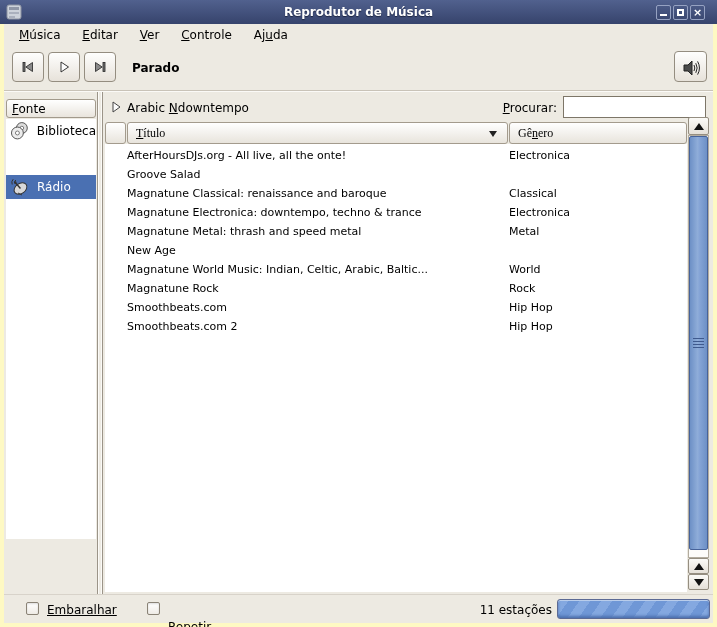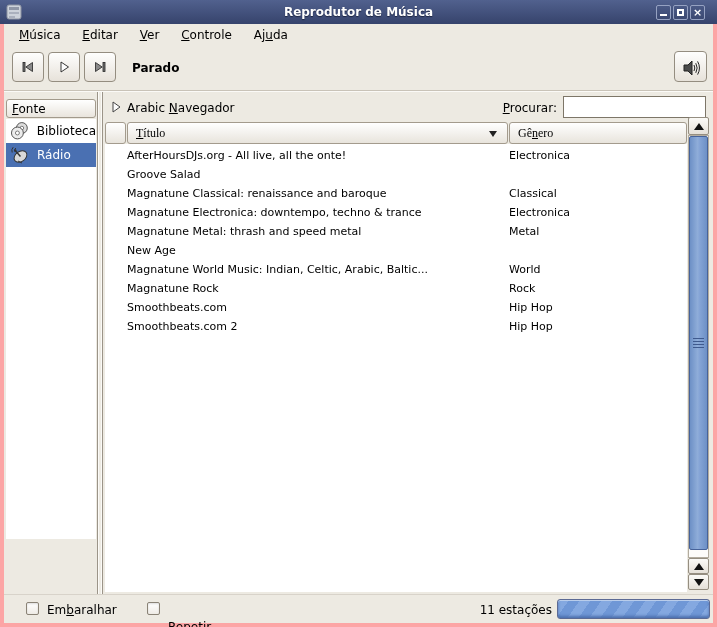--- a/index.html
+++ b/index.html
@@ -1,18 +1,18 @@
 <!DOCTYPE html>
 <html><head>
 <meta charset="utf-8">
 <style>
   html,body{margin:0;padding:0;background:#555;}
   .frame{
     position:relative;width:717px;height:627px;
-    background:#fca5a5;
+    background:#fef9c3;
     font-family:"DejaVu Sans","Liberation Sans",sans-serif;
     font-size:12px;color:#000;overflow:hidden;
     -webkit-font-smoothing:antialiased;
   }
   
   .titlebar{position:absolute;left:0;top:0;width:717px;height:24px;
     background:linear-gradient(#52628f 0%,#45548100 0) , linear-gradient(#51618e,#36436c);}
   .app-icon{position:absolute;left:5px;top:3px;width:18px;height:18px;}
   .win-title{position:absolute;left:0;top:0;width:100%;height:24px;line-height:24px;
     text-align:center;color:#fff;font-weight:bold;font-size:12px;text-shadow:0 1px 1px #1c2440;}
@@ -33,21 +33,21 @@
     background:linear-gradient(#fefefd,#e7e2da);box-sizing:border-box;text-align:center;}
   .tbtn svg{margin-top:6px;}
   .tb-status{position:absolute;left:132px;top:46px;height:44px;line-height:44px;font-weight:bold;}
   .hsep{position:absolute;left:4px;top:90px;width:709px;height:1px;background:#c9c3b8;border-bottom:1px solid #fbfaf7;}
   
   .side-header{position:absolute;left:6px;top:99px;width:90px;height:19px;box-sizing:border-box;
     border:1px solid #a29a8c;border-radius:3px;background:linear-gradient(#ffffff,#e9e5dd);
     padding:2px 0 0 5px;}
   .side-list{position:absolute;left:6px;top:119px;width:90px;height:420px;background:#fff;}
   .side-item{height:24px;display:flex;align-items:center;}
-  .side-item.selected{background:#4a70b2;color:#fff;}
+  .side-item.selected{background:#4a70b2;color:#fff;margin-top:32px;}
   .side-item svg{margin-left:3px;}
   .side-item .lbl{margin-left:6px;}
   .splitter{position:absolute;left:97px;top:92px;width:6px;height:502px;
     border-left:1px solid #9b9488;border-right:1px solid #9b9488;
     box-shadow:inset 1px 0 0 #fbfaf7, inset -1px 0 0 #fbfaf7;box-sizing:border-box;}
   
   .disclosure{position:absolute;left:110px;top:100px;}
   .browser-label{position:absolute;left:127px;top:101px;}
   .search-label{position:absolute;left:495px;top:101px;width:62px;text-align:right;}
   .search-input{position:absolute;left:563px;top:96px;width:143px;height:22px;box-sizing:border-box;
@@ -79,21 +79,21 @@
   .grip{position:absolute;left:3px;top:50%;margin-top:-5px;width:11px;height:10px;
     background:repeating-linear-gradient(180deg,#3f5a8e 0 1px,transparent 1px 3px);}
   .sbtn.b1{top:441px;height:16px;} .sbtn.b2{top:457px;height:16px;}
   .sbtn.b1 .up{top:4px;} .sbtn.b2 .down{top:4px;}
   
   .statusbar{position:absolute;left:4px;top:594px;width:709px;height:29px;
     border-top:1px solid #d8d3ca;}
   .checkbox{position:absolute;top:7px;width:13px;height:13px;background:linear-gradient(#fff,#efece6);
     border:1px solid #8a8376;border-radius:2px;box-shadow:inset 0 1px 2px #00000022;box-sizing:border-box;}
   .cb1{left:22px;} .cb2{left:143px;}
-  .cblbl{position:absolute;top:8px;}
+  .cblbl{position:absolute;top:8px;text-decoration:underline;}
   .lbl1{left:43px;} .lbl2{left:164px;margin-top:17px;}
   .count{position:absolute;left:380px;top:8px;width:168px;text-align:right;}
   .progress{position:absolute;left:553px;top:4px;width:153px;height:20px;box-sizing:border-box;
     border:1px solid #5c6a94;border-radius:3px;
     background:repeating-linear-gradient(125deg,#84a8e0 0 9px,#6f97d6 9px 18px);
     box-shadow:inset 0 1px 0 #b9cdeb, inset 0 -2px 3px #4c70ad;}
 </style>
 </head>
 <body>
 
@@ -177,21 +177,21 @@
         <line x1="9" y1="17" x2="13" y2="19" stroke="#333"></line>
       </svg>
       <span class="lbl">Rádio</span>
     </div>
   </div>
   <div class="splitter"></div>
 
   <svg class="disclosure" width="12" height="14" viewBox="0 0 12 14">
     <polygon points="3,2 10,7 3,12" fill="#fbfbfb" stroke="#444"></polygon>
   </svg>
-  <span class="browser-label"><span>Arabic </span><span class="mn">N</span><span>avegador</span></span>
+  <span class="browser-label"><span>Arabic </span><span class="mn">N</span><span>downtempo</span></span>
   <span class="search-label"><span></span><span class="mn">P</span><span>rocurar:</span></span>
   <input class="search-input" type="text" value="" style="">
 
   <div class="colbtn col-corner"></div>
   <div class="colbtn col-title">
     <span></span><span class="mn">T</span><span>ítulo</span>
     <span class="dd-arrow"></span>
   </div>
   <div class="colbtn col-genre">
     <span>Gê</span><span class="mn">n</span><span>ero</span>

